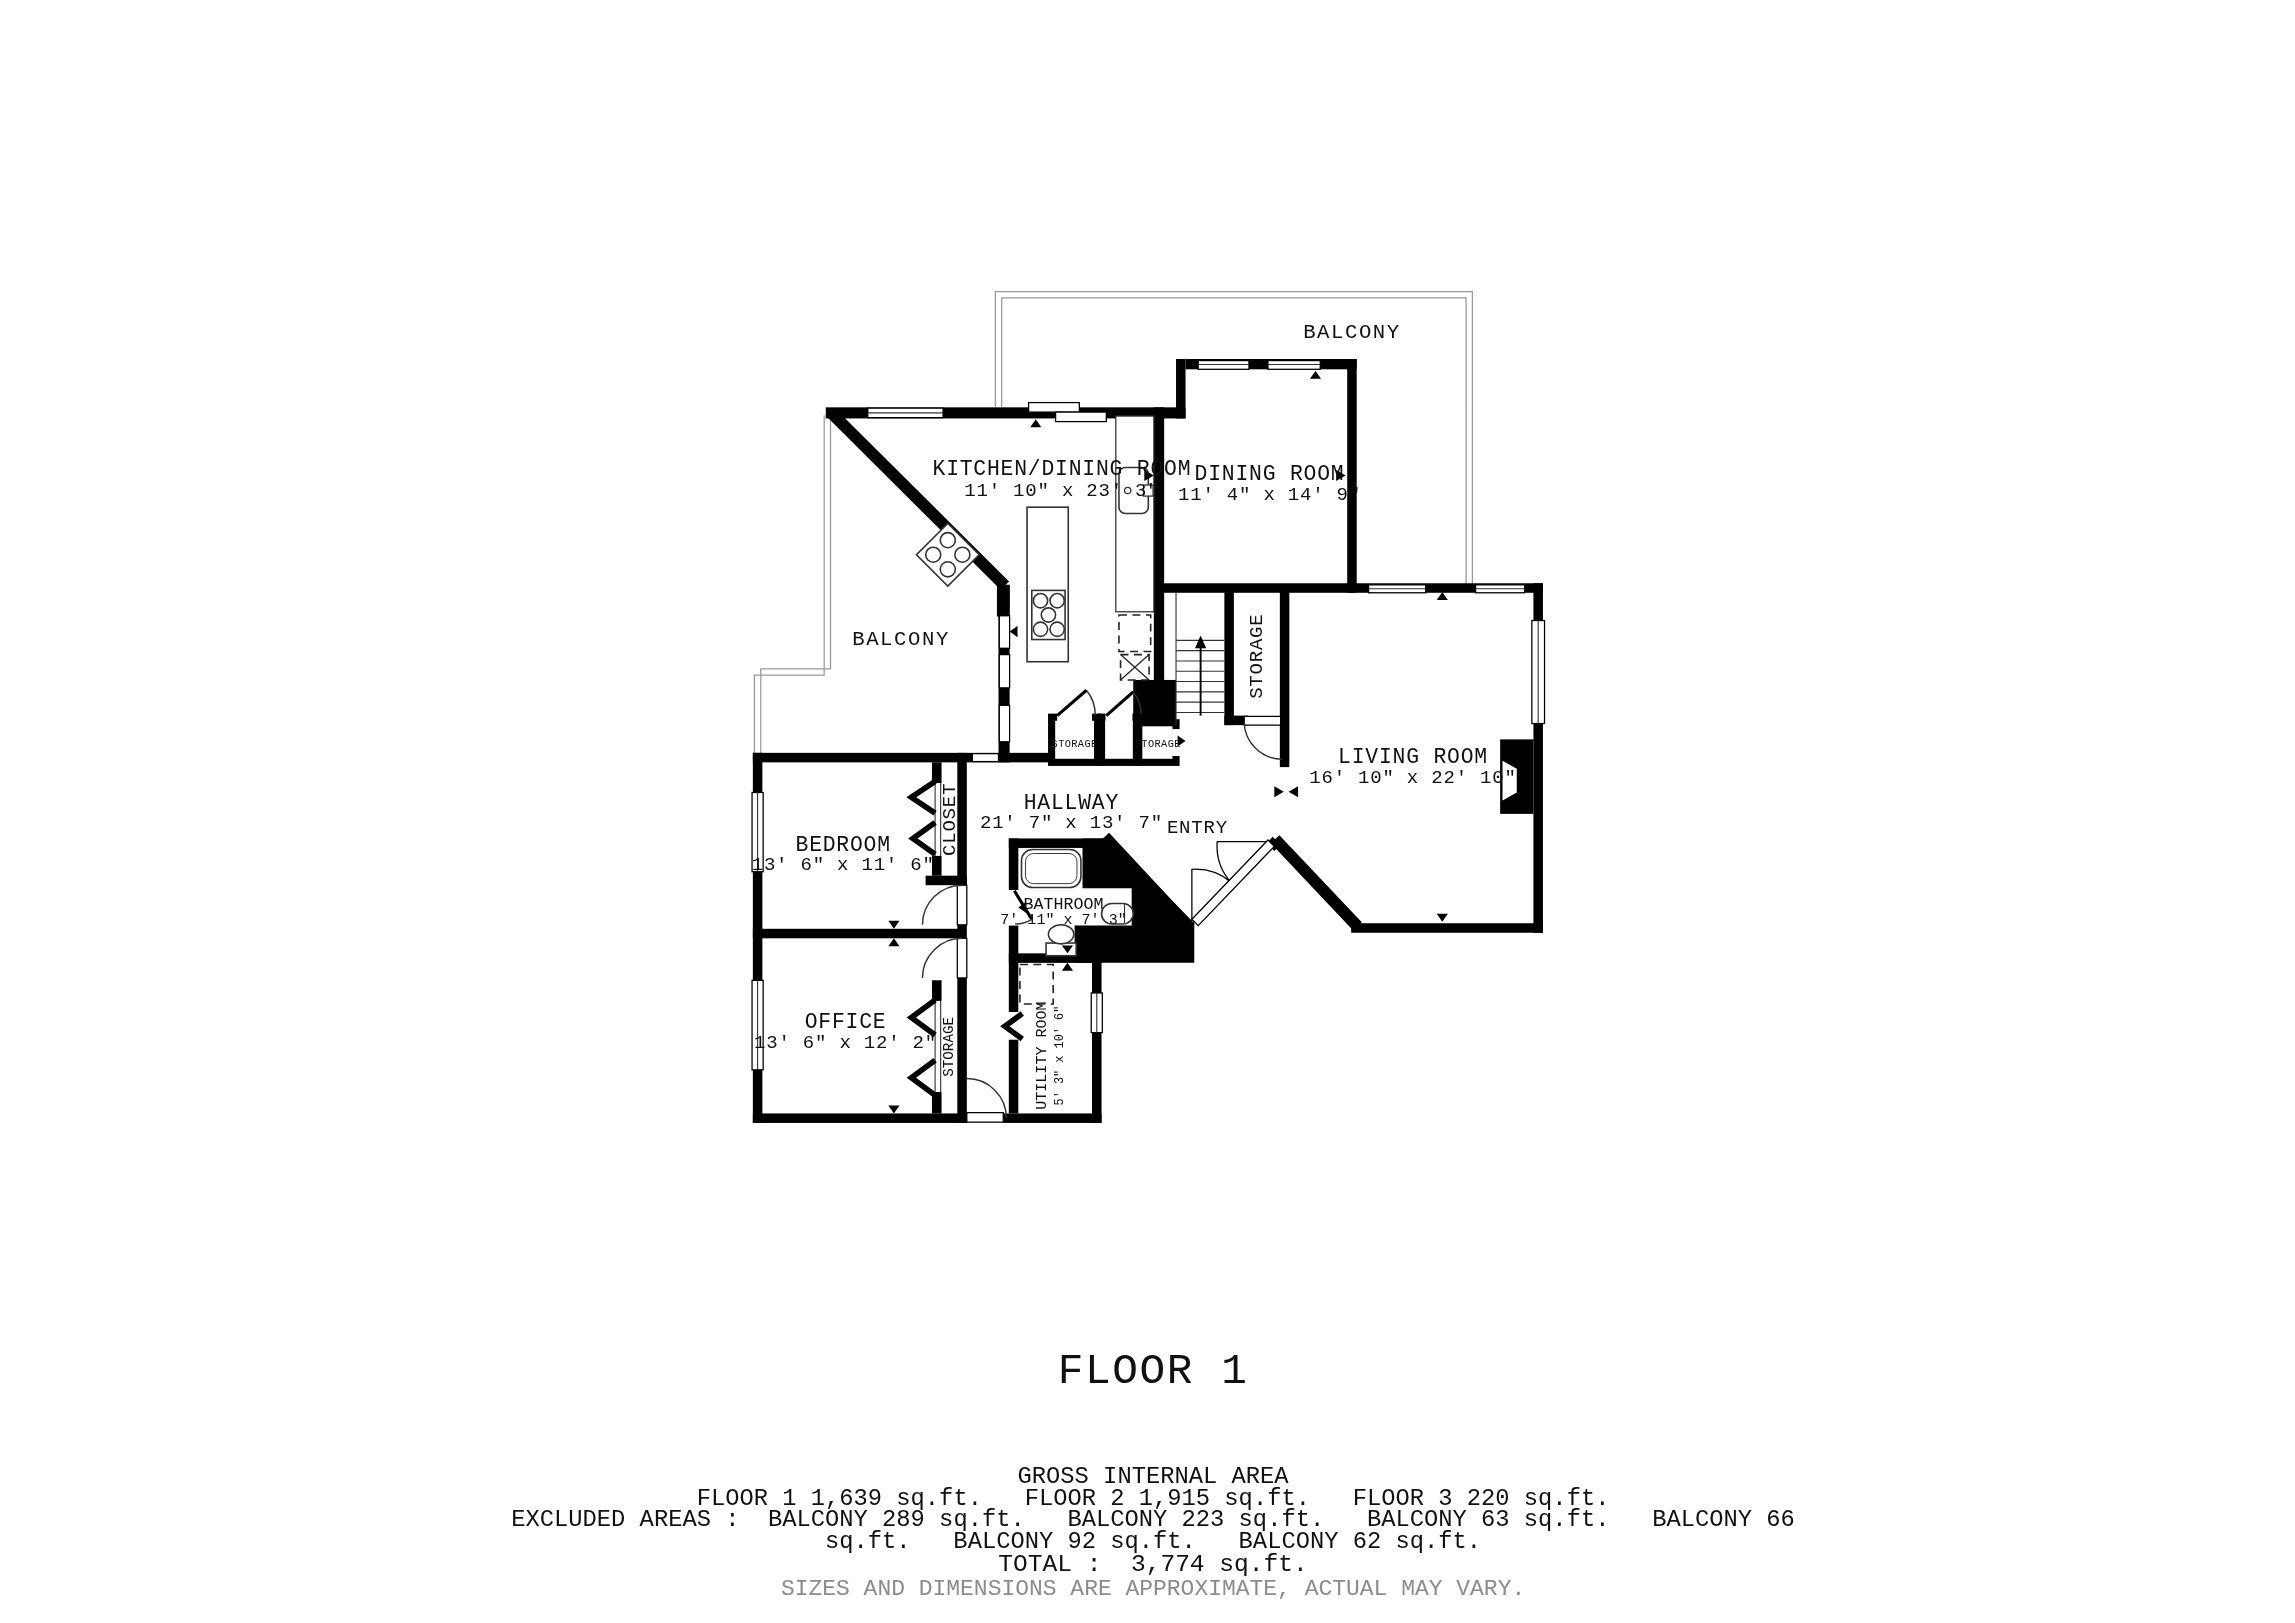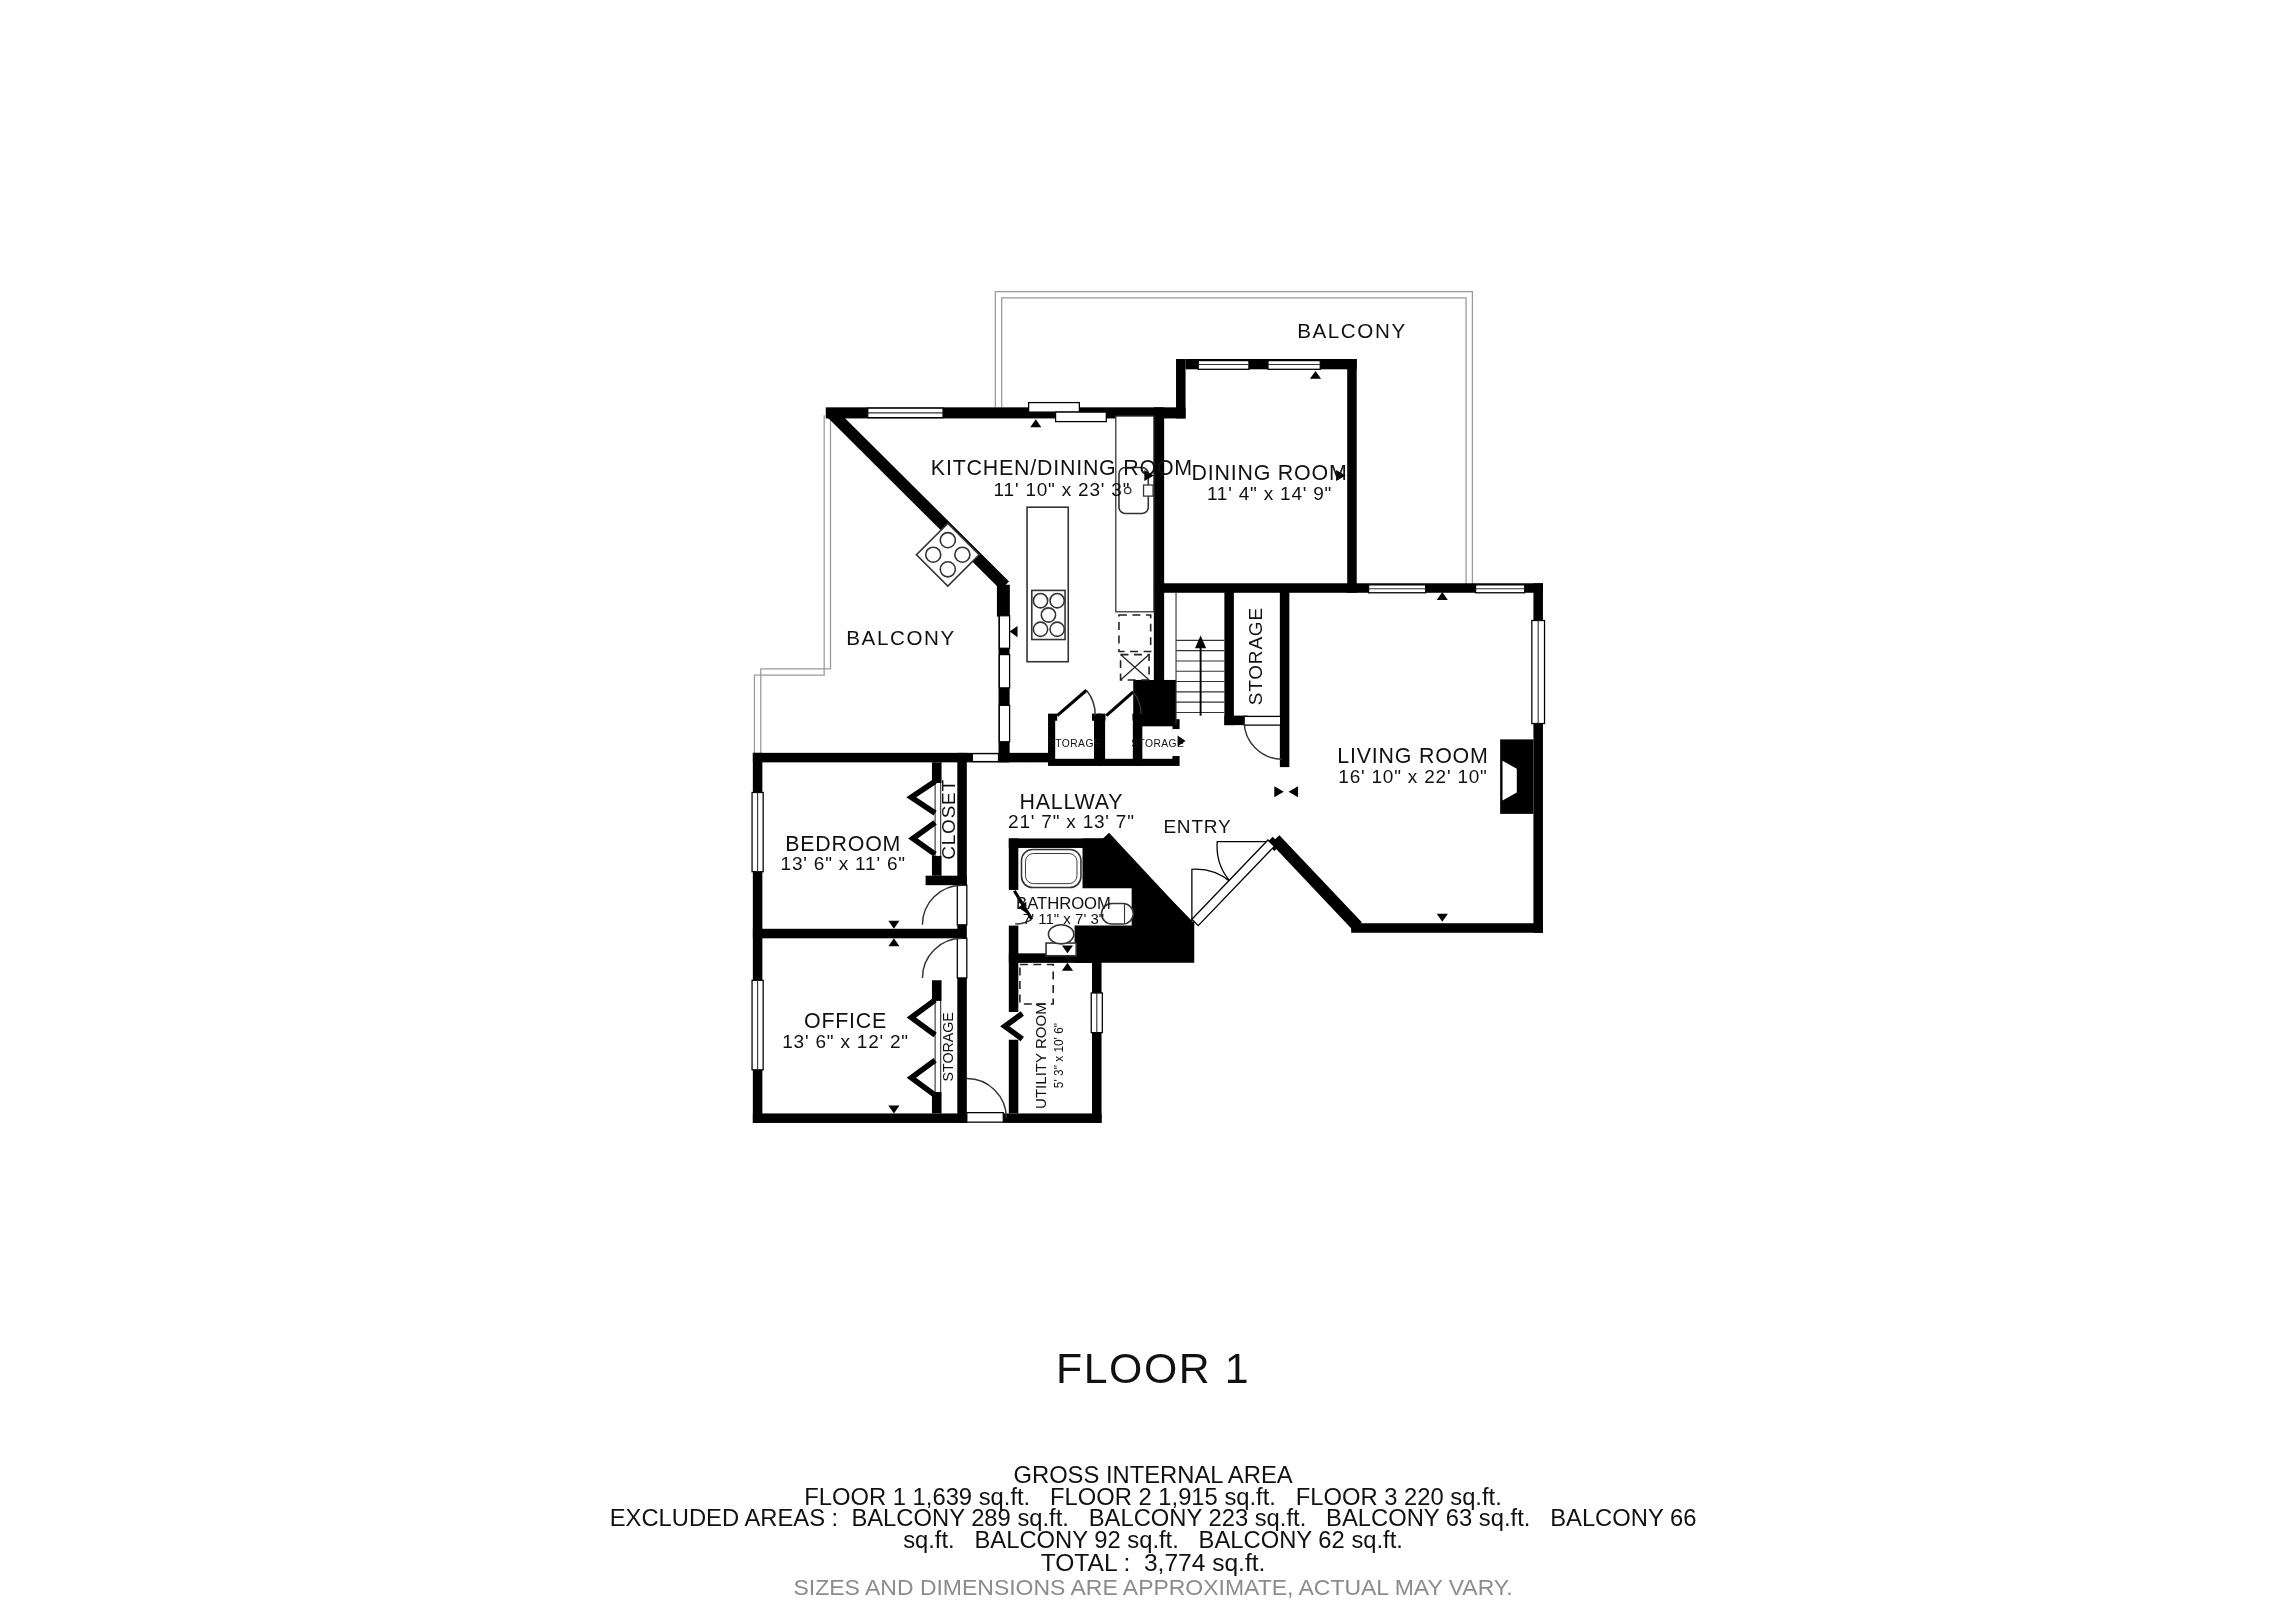--- a/index.html
+++ b/index.html
@@ -1,17 +1,17 @@
 <!DOCTYPE html>
 <html style="font-size:12.7px"><head>
 <meta charset="utf-8">
 <style>
   html,body{margin:0;padding:0;background:#fff;}
   #stage{position:relative;width:2295px;height:1623px;background:#ffffff;overflow:hidden;
-         font-family:Liberation Sans, sans-serif;}
+         font-family:Liberation Mono, monospace;}
   svg{position:absolute;left:0;top:0;}
   text{fill:#111;}
   .roomname{font-size:27px;letter-spacing:1px;}
   .roomdims{font-size:24px;letter-spacing:1px;}
   .small{font-size:13px;letter-spacing:0.5px;}
   .vtext{font-size:24px;letter-spacing:1px;}
   .balc{font-size:26px;letter-spacing:2px;}
   .title{font-size:54px;letter-spacing:2px;}
   .sum{font-size:30px;letter-spacing:0px;}
   .sumtotal{font-size:31px;}

